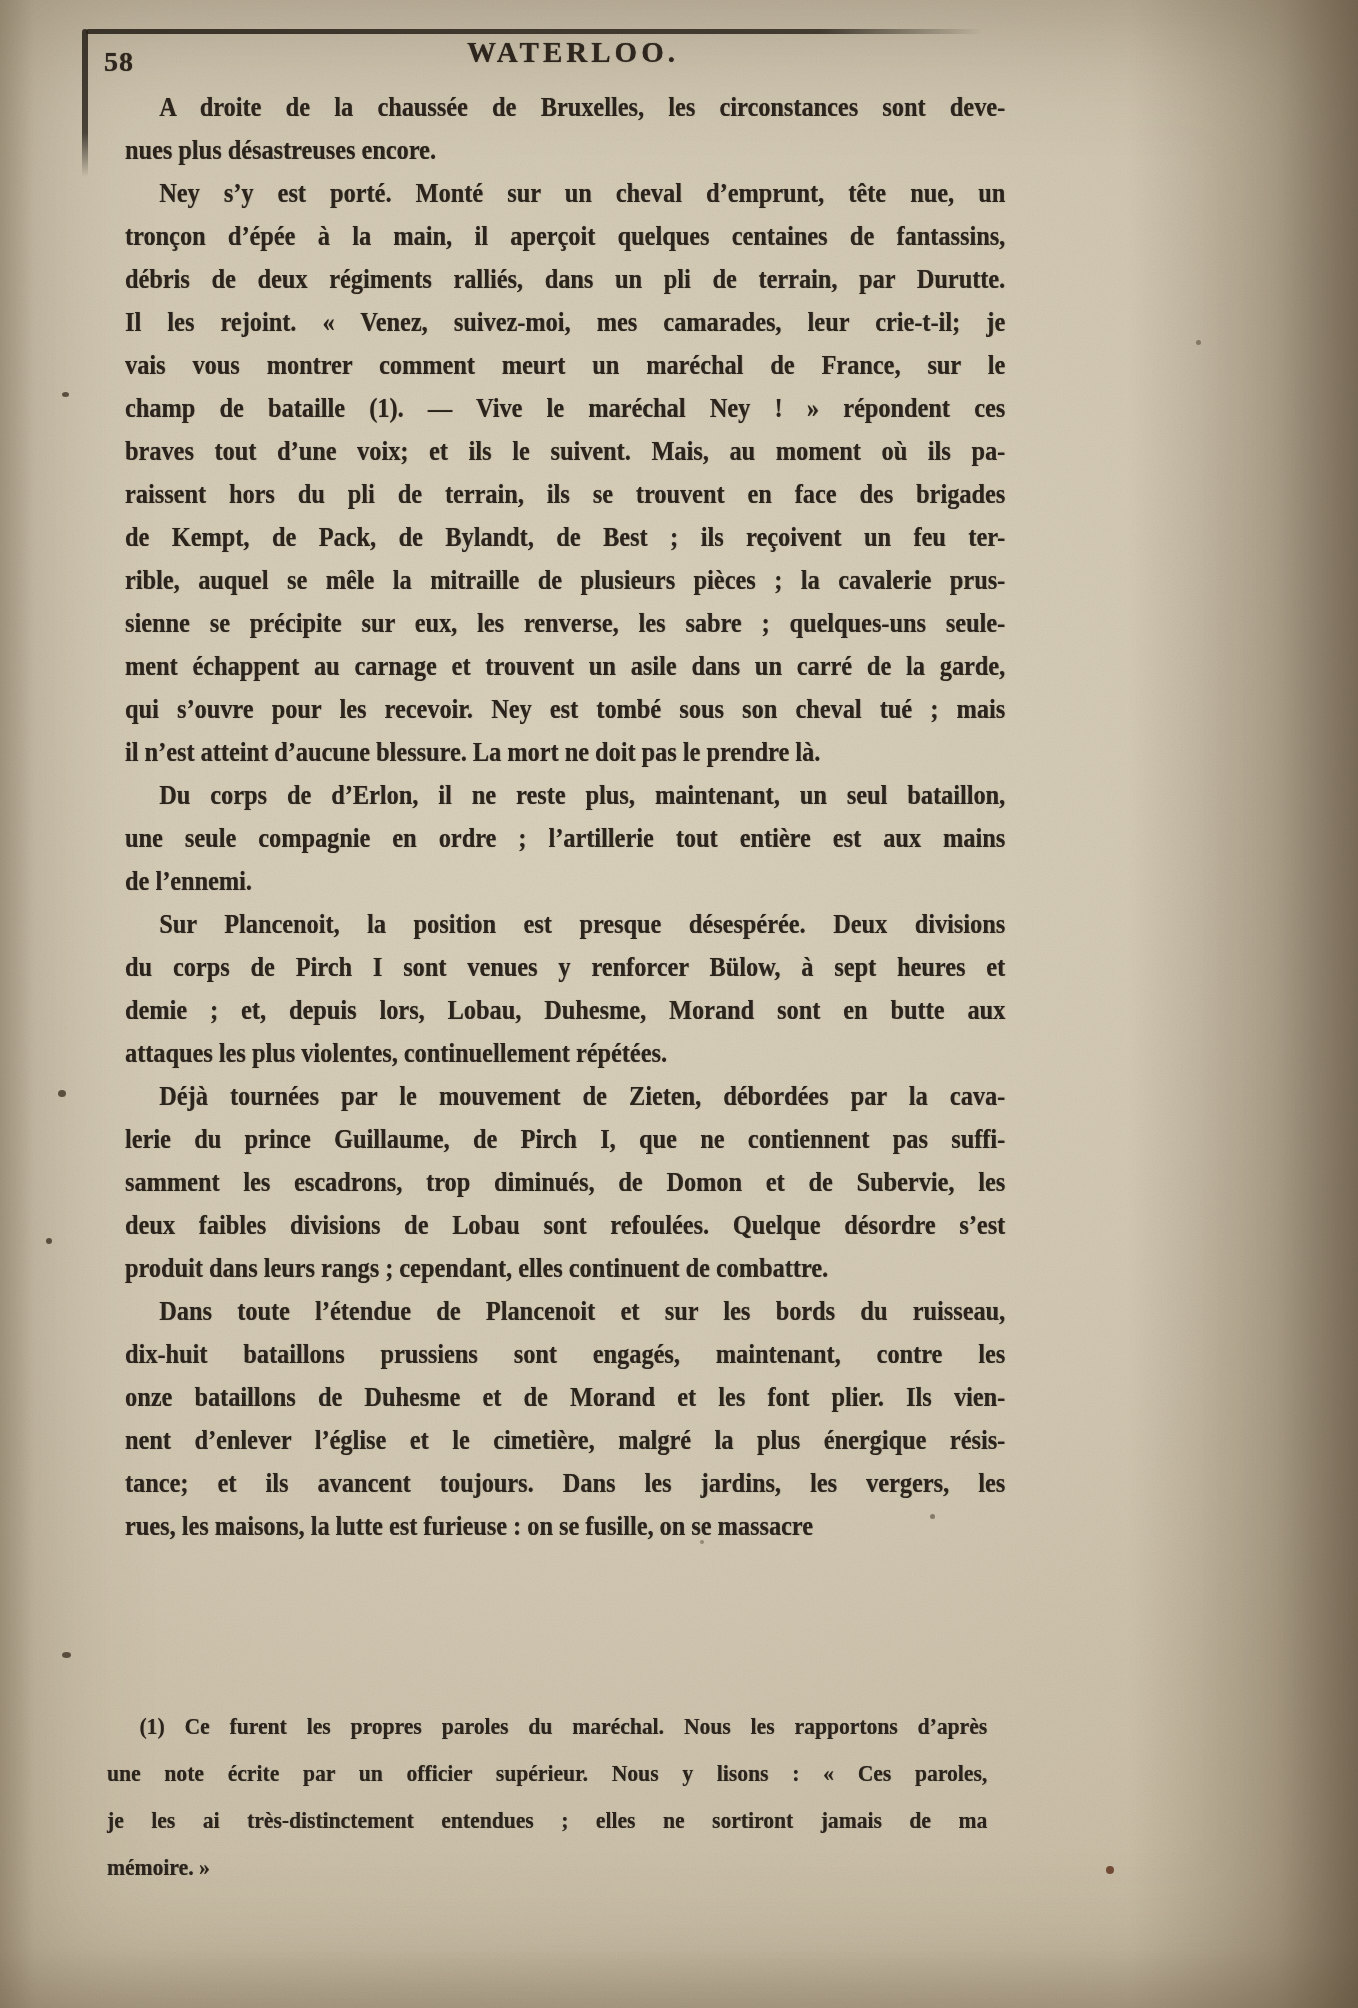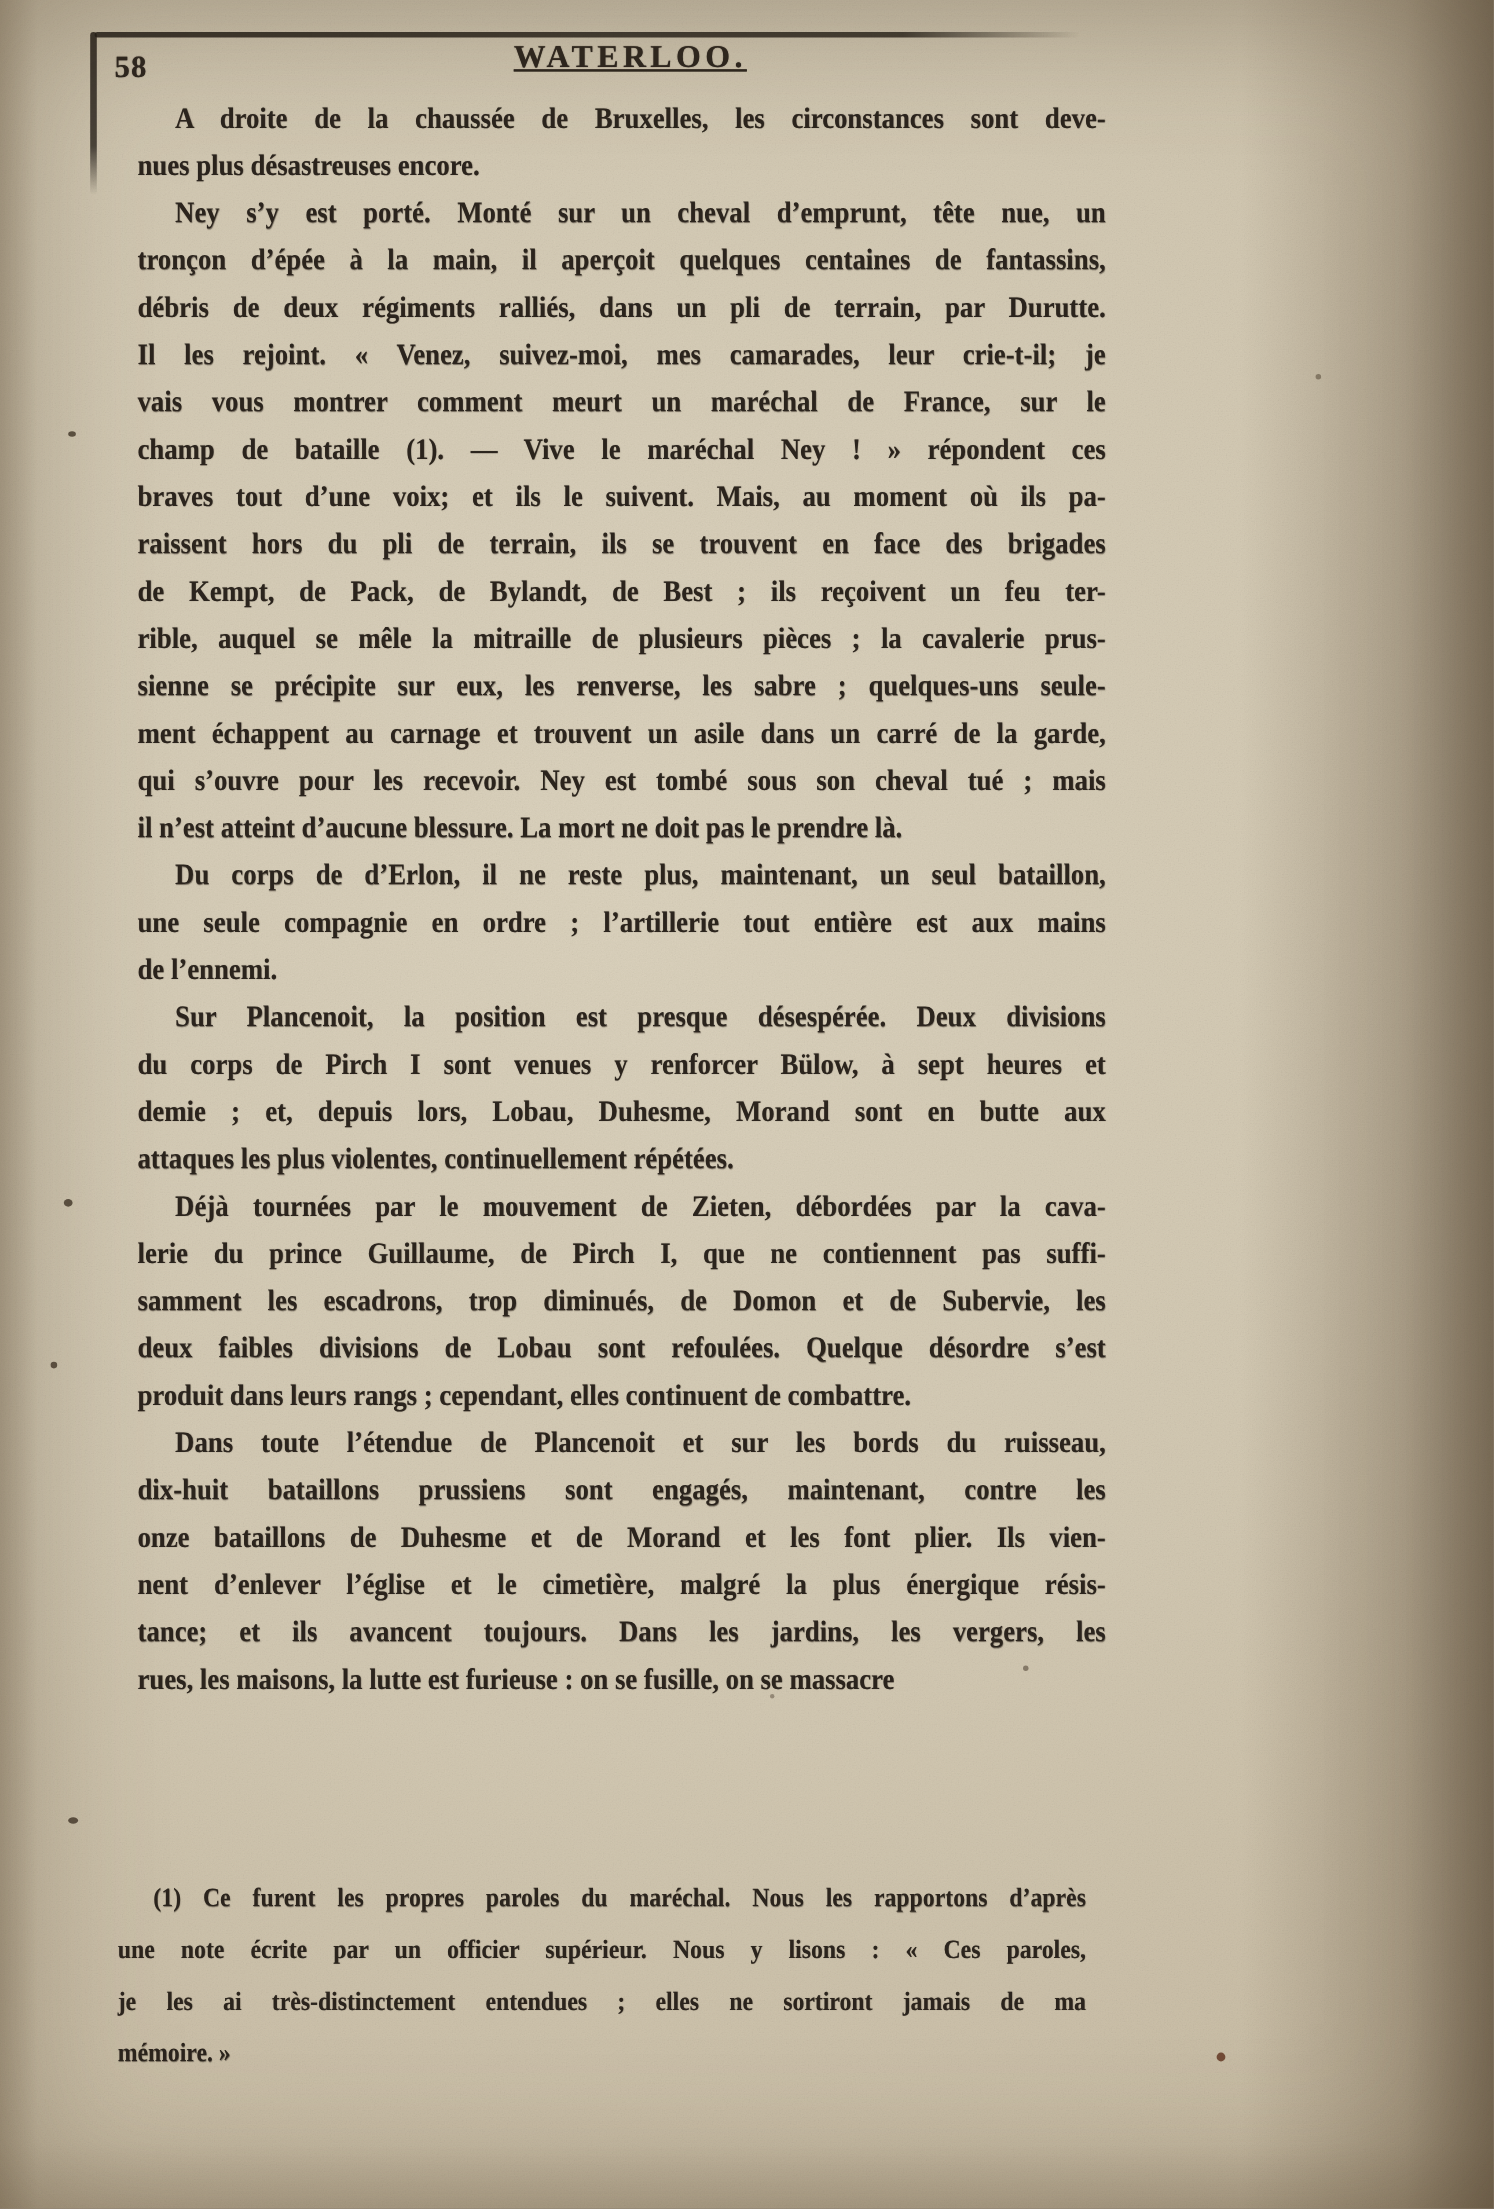--- a/index.html
+++ b/index.html
@@ -26,21 +26,20 @@
   .page-number {
     position: absolute; left: 104px; top: 46px;
     font-size: 28px; font-weight: 700; letter-spacing: 1px;
     text-shadow: 0 0 1px rgba(35,28,22,0.8);
   }
   .running-title {
     position: absolute; left: 133px; top: 36px; width: 880px;
     text-align: center;
     font-size: 29px; font-weight: 700; letter-spacing: 4px;
     text-shadow: 0 0 1px rgba(35,28,22,0.8);
-    text-decoration: underline;
   }
 
   
   .bodytext {
     position: absolute; left: 105px; top: 86px; width: 880px; margin-left: 20px;
   }
   .bodytext .line {
     width: 978px;
     transform: scaleX(0.9);
     transform-origin: 0 0;

